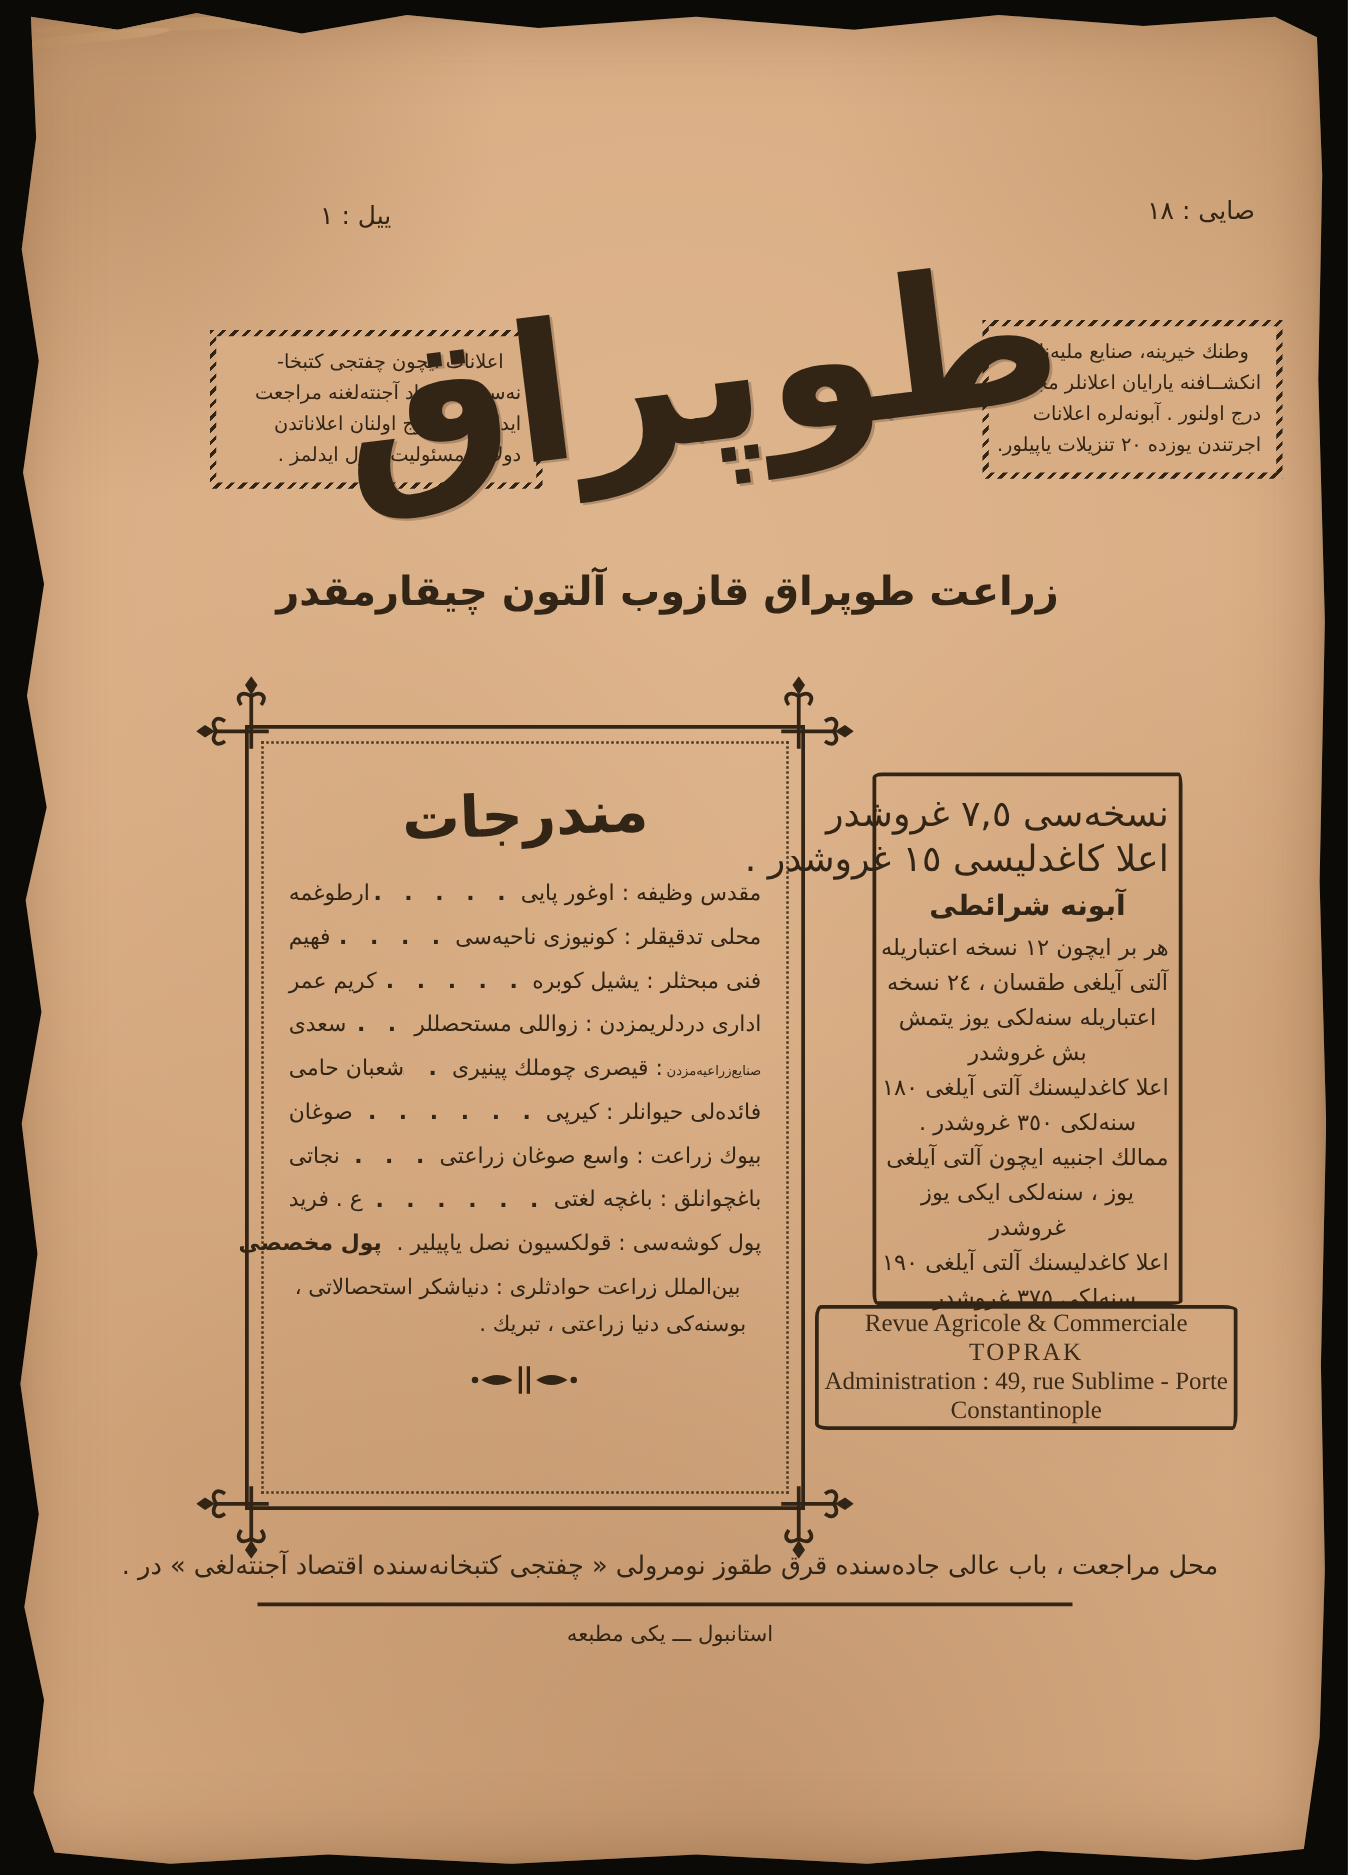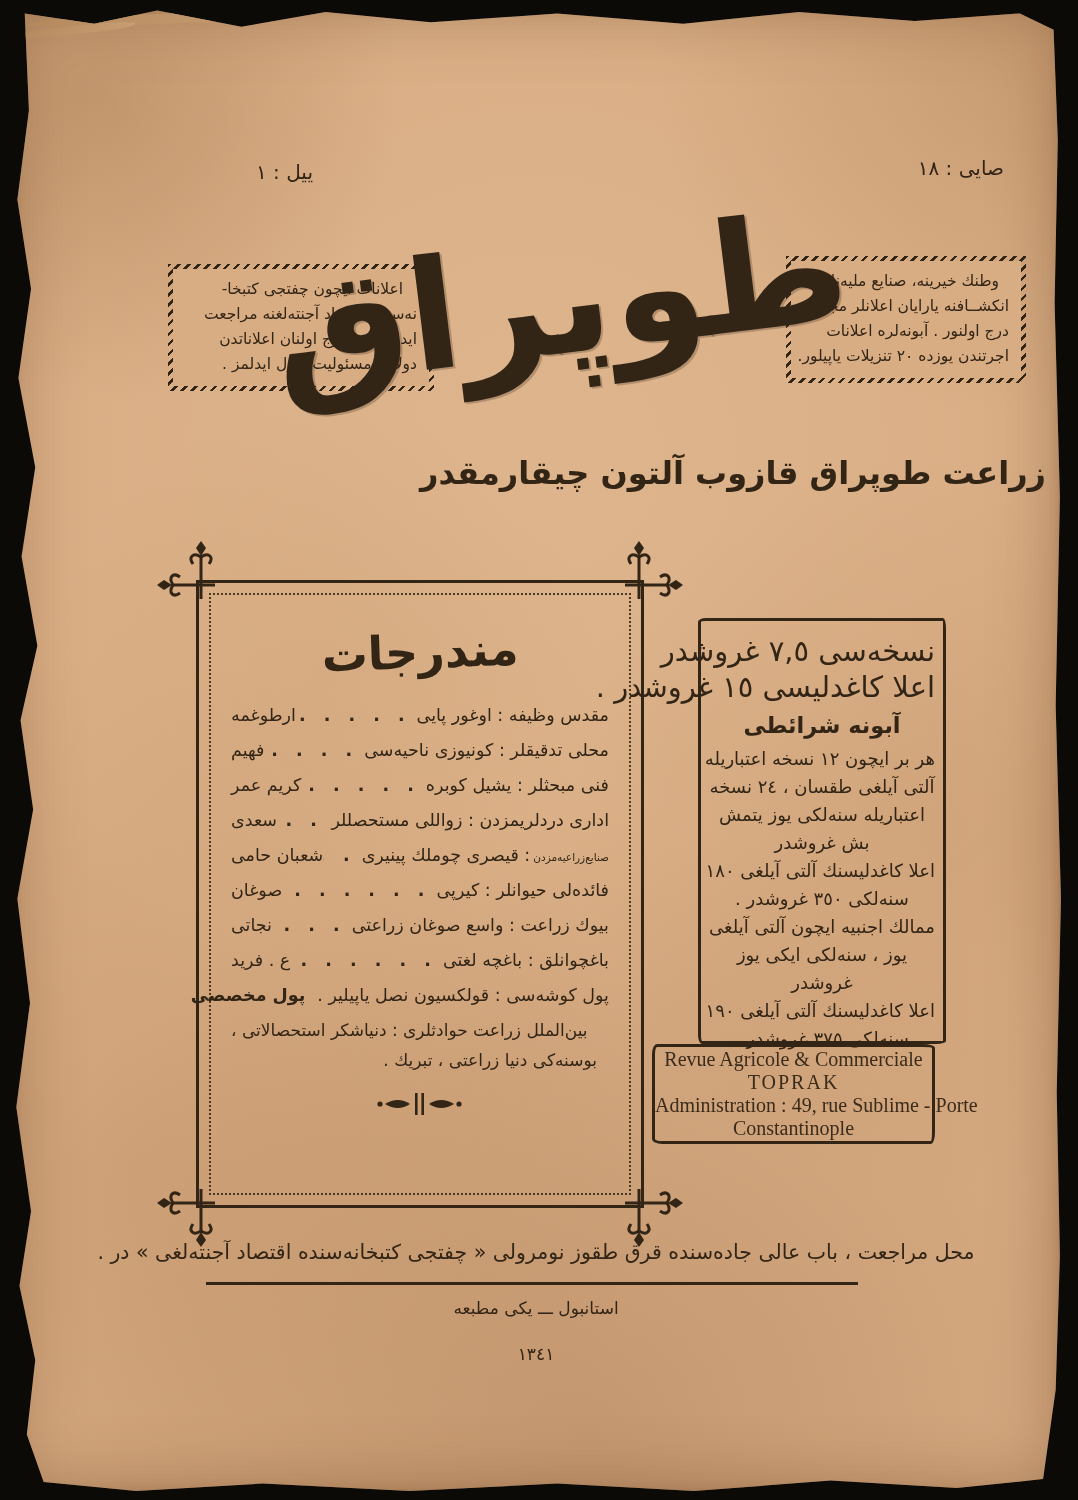--- a/index.html
+++ b/index.html
@@ -59,38 +59,38 @@
   .adbox-right .ad-line:first-child{padding-right:10px;}
 
   
   .title{
     position:absolute;left:300px;top:150px;width:500px;height:290px;
     display:flex;align-items:center;justify-content:center;
     font-size:152px;font-weight:bold;direction:rtl;line-height:1;
     transform:rotate(-7deg);text-shadow:2px 2px 0 rgba(50,37,22,.25);
   }
   .subtitle{
-    position:absolute;left:0;right:16px;top:448px;text-align:right;
+    position:absolute;left:0;right:4px;top:448px;text-align:center;
     font-size:32px;font-weight:bold;direction:rtl;letter-spacing:1px;
   }
 
   
   .toc-frame{position:absolute;left:186px;top:574px;width:448px;height:628px;border:3px solid var(--ink);}
   .toc-dotted{position:absolute;inset:10px;border:2px dotted var(--ink-soft);padding:24px 16px 12px;}
   .toc-heading{text-align:center;font-size:46px;font-weight:bold;direction:rtl;
     margin:6px 0 26px;letter-spacing:2px;transform:rotate(-2deg);}
   .toc-row{display:flex;align-items:baseline;direction:rtl;margin:0 4px 15px;font-size:17.5px;}
   .toc-label{white-space:nowrap;}
   .toc-dots{flex:1 1 0;min-width:0;overflow:hidden;text-align:center;letter-spacing:6px;
     font-weight:bold;padding:0 6px;white-space:nowrap;}
   .toc-author{white-space:nowrap;}
   .toc-author.bold{font-weight:bold;}
   .toc-stack{display:inline-flex;flex-direction:row;font-size:10.5px;line-height:1.15;
     margin-left:3px;text-align:center;}
-  .toc-cont{direction:rtl;text-align:left;font-size:17px;margin:0 16px 12px 4px;white-space:nowrap;}
+  .toc-cont{direction:rtl;text-align:center;font-size:17px;margin:0 16px 12px 4px;white-space:nowrap;}
   .toc-cont.indent{text-align:right;padding-left:60px;margin-top:-2px;}
   .toc-ornament{display:block;margin:22px auto 0;color:var(--ink);}
 
   .corner{position:absolute;width:60px;height:60px;color:var(--ink);pointer-events:none;}
   .c-tl{left:-42px;top:-42px;}
   .c-tr{right:-42px;top:-42px;transform:scaleX(-1);}
   .c-bl{left:-42px;bottom:-42px;transform:scaleY(-1);}
   .c-br{right:-42px;bottom:-42px;transform:scale(-1,-1);}
 
   
@@ -99,21 +99,21 @@
     border:3.5px solid var(--ink);
     border-radius:8px 3px 10px 4px / 4px 10px 3px 9px;
     padding:12px 8px;direction:rtl;text-align:center;
   }
   .price-line{font-size:18px;line-height:28px;white-space:nowrap;}
   .price-line.xl{font-size:29px;line-height:36px;letter-spacing:2px;}
   .price-line.hd{font-size:22.5px;line-height:40px;font-weight:bold;letter-spacing:3px;}
 
   
   .fr-box{
-    position:absolute;left:642px;top:1038px;width:283px;height:100px;
+    position:absolute;left:642px;top:1038px;width:338px;height:100px;
     border:3.5px solid var(--ink);
     border-radius:5px 12px 4px 10px / 10px 4px 12px 5px;
     display:flex;flex-direction:column;justify-content:center;text-align:center;
     font-family:"Liberation Serif","DejaVu Serif",serif;color:#3a2b1a;
   }
   .fr-line{font-size:20px;line-height:23px;white-space:nowrap;}
   .fr-line.fr-title{letter-spacing:2px;}
   .fr-rule{position:absolute;top:-3px;left:90px;width:160px;height:2px;background:var(--ink);}
 
   
@@ -279,15 +279,14 @@
           <div class="fr-line">Revue Agricole &amp; Commerciale</div>
           <div class="fr-line fr-title">TOPRAK</div>
           <div class="fr-line">Administration : 49, rue Sublime - Porte</div>
           <div class="fr-line">Constantinople</div>
         </div>
     </div>
 
     <div class="footer-address">محل مراجعت ، باب عالی جاده‌سنده قرق طقوز نومرولی « چفتجی كتبخانه‌سنده اقتصاد آجنته‌لغی » در .</div>
     <div class="footer-rule"></div>
     <div class="footer-imprint">استانبول ـــ يكی مطبعه</div>
-    <div class="footer-year">١٣٤١</div>
   </div>
 </div>
 
 </body></html>

